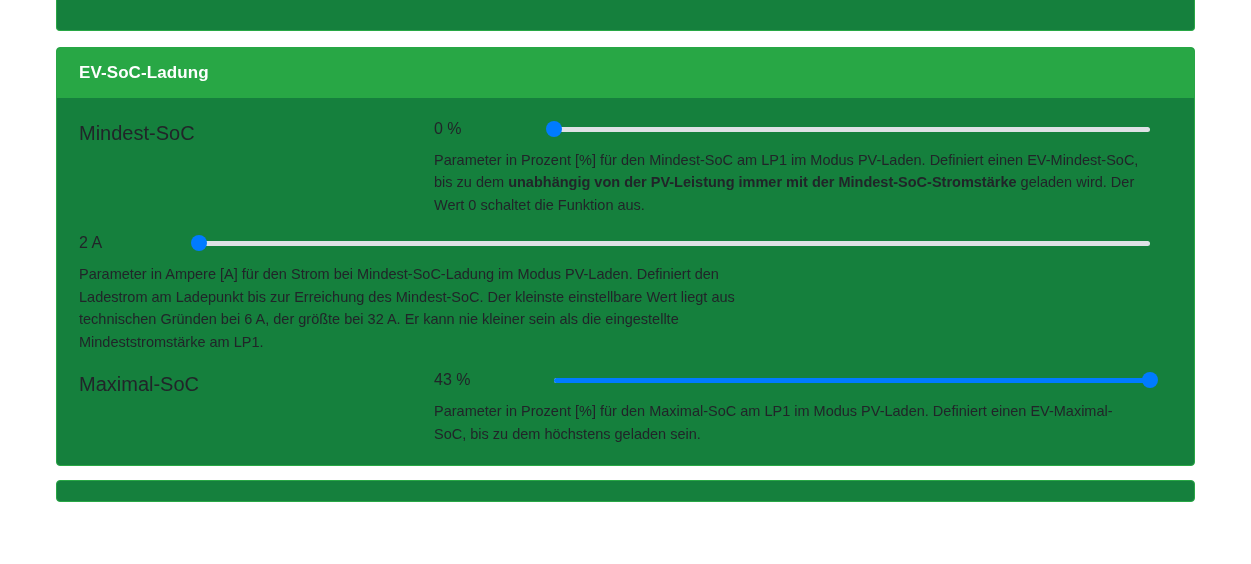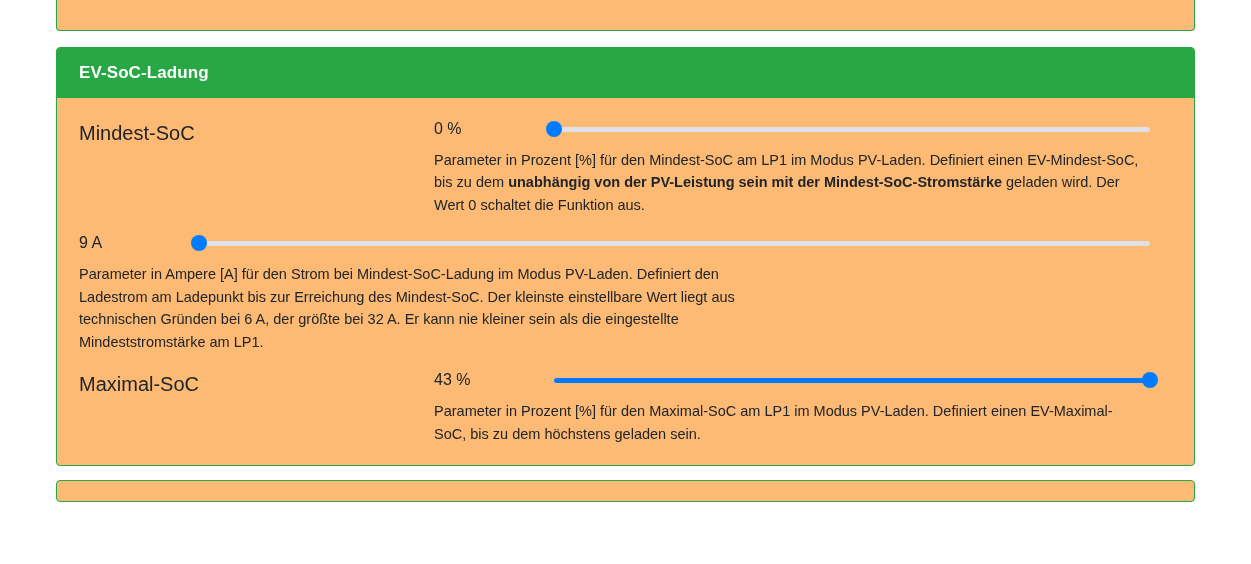--- a/index.html
+++ b/index.html
@@ -19,21 +19,21 @@
     width: 1251px;
     height: 564px;
     box-sizing: border-box;
     padding: 0 56px;
   }
 
   
   .card {
     border: 1px solid #28a745;
     border-radius: 4px;
-    background: #fdba74;
+    background: #15803d;
     box-sizing: border-box;
     overflow: hidden;
   }
   .card-top-partial {
     height: 32px;
     border-top: 0;
     border-top-left-radius: 0;
     border-top-right-radius: 0;
     margin-top: -1px;
   }
@@ -147,29 +147,29 @@
             <div class="value">0 %</div>
             <div class="slider-wrap">
               <div class="slider">
                 <div class="track"></div>
                 <div class="fill" style="width:0%"></div>
                 <div class="thumb" style="left:0%"></div>
               </div>
             </div>
           </div>
           <div class="help">
-            <span>Parameter in Prozent [%] für den Mindest-SoC am LP1 im Modus PV-Laden. Definiert einen EV-Mindest-SoC, bis zu dem </span><b>unabhängig von der PV-Leistung sein mit der Mindest-SoC-Stromstärke</b><span> geladen wird. Der Wert 0 schaltet die Funktion aus.</span>
+            <span>Parameter in Prozent [%] für den Mindest-SoC am LP1 im Modus PV-Laden. Definiert einen EV-Mindest-SoC, bis zu dem </span><b>unabhängig von der PV-Leistung immer mit der Mindest-SoC-Stromstärke</b><span> geladen wird. Der Wert 0 schaltet die Funktion aus.</span>
           </div>
         </div>
       </div>
 
       <div class="row">
         <div class="control">
           <div class="control-line">
-            <div class="value">9 A</div>
+            <div class="value">2 A</div>
             <div class="slider-wrap">
               <div class="slider">
                 <div class="track"></div>
                 <div class="fill" style="width:0%"></div>
                 <div class="thumb" style="left:0%"></div>
               </div>
             </div>
           </div>
           <div class="help">
             <span>Parameter in Ampere [A] für den Strom bei Mindest-SoC-Ladung im Modus PV-Laden. Definiert den Ladestrom am Ladepunkt bis zur Erreichung des Mindest-SoC. Der kleinste einstellbare Wert liegt aus technischen Gründen bei 6 A, der größte bei 32 A. Er kann nie kleiner sein als die eingestellte Mindeststromstärke am LP1.</span>

